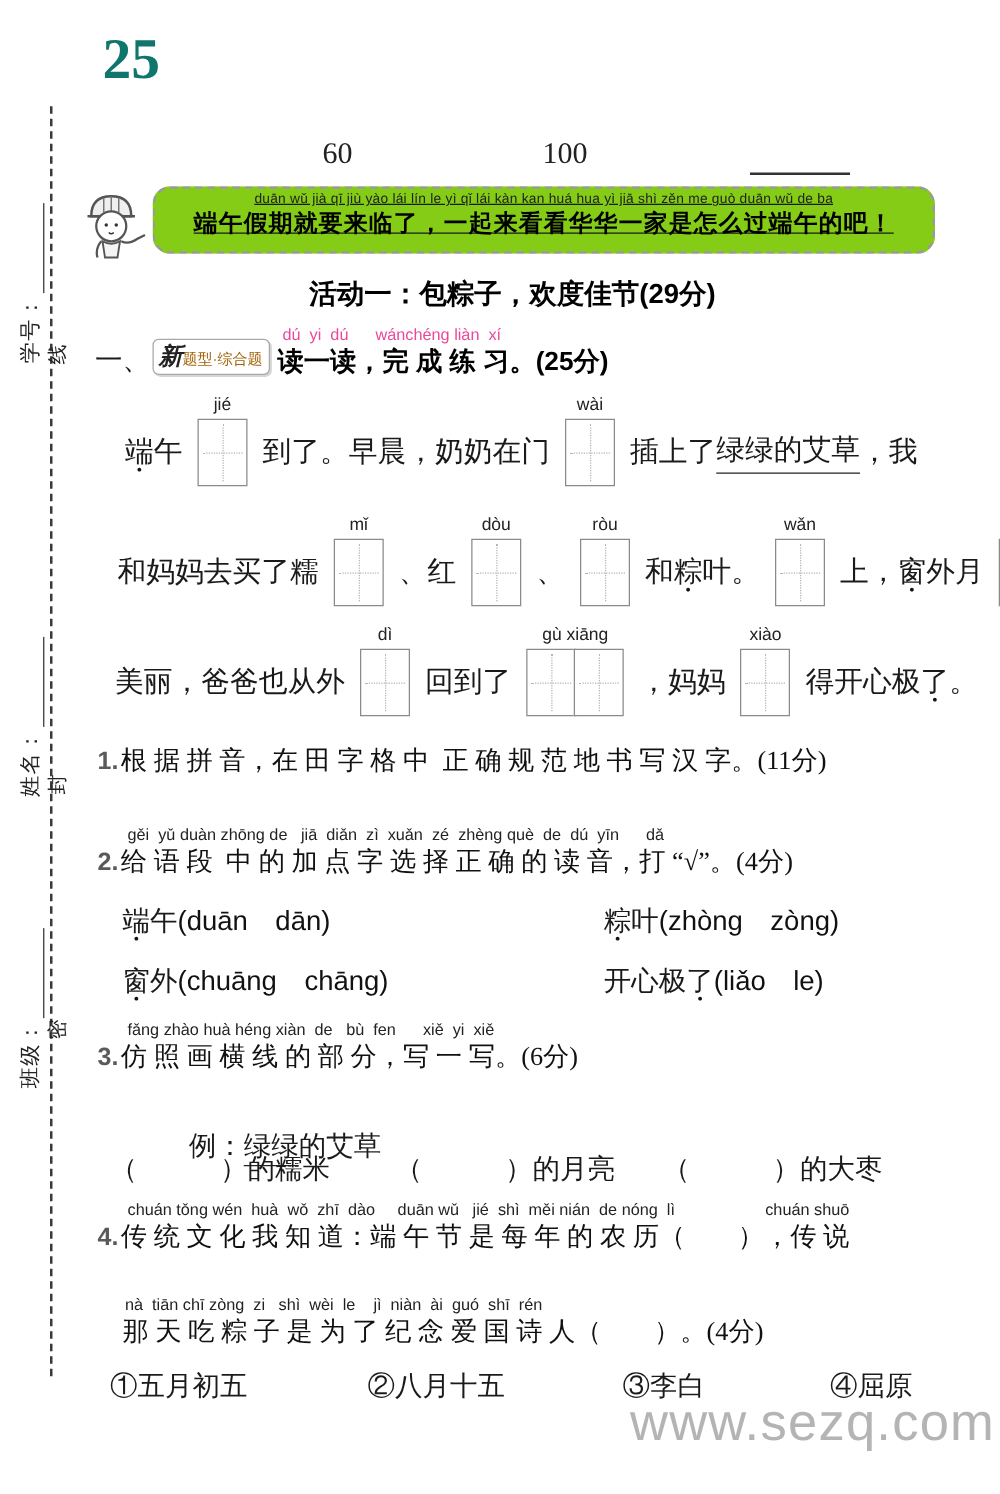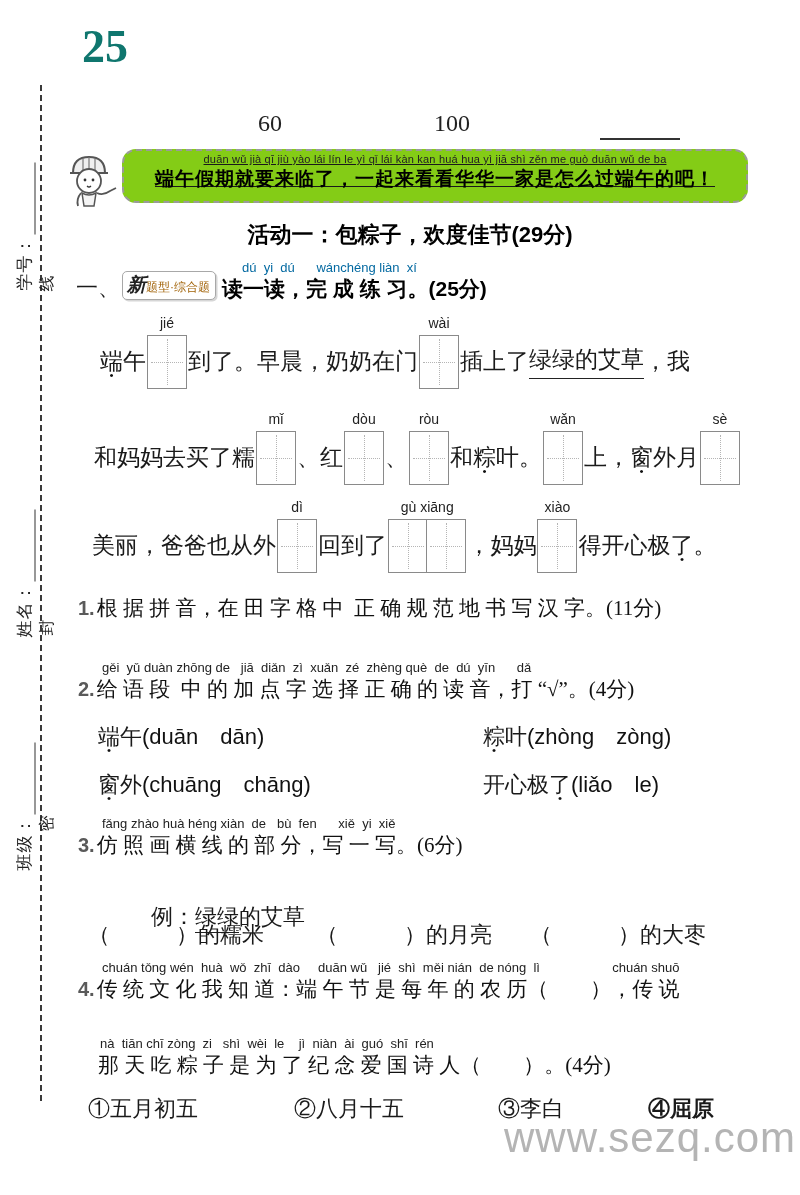--- a/index.html
+++ b/index.html
@@ -27,31 +27,31 @@
                   font-family:"Liberation Sans",sans-serif;color:#000;}
 
   
   #q-head{left:76px;top:260px;display:flex;align-items:flex-end;}
   #q-head .qone{font-size:22px;line-height:30px;}
   #badge{display:inline-block;border:1.5px solid #a8a8a8;border-radius:5px;padding:0 5px 1px 4px;
          margin:0 6px 3px 2px;background:#fff;box-shadow:1.5px 1.5px 0 #d6d6d6;white-space:nowrap;}
   #badge .b-new{font:italic bold 19px "Liberation Serif",serif;color:#222;}
   #badge .b-rest{font:12px "Liberation Sans",sans-serif;color:#a16207;}
   #q-head .stack{display:flex;flex-direction:column;}
-  #q-head .py{font:13px "Liberation Sans",sans-serif;color:#0369a1;margin-left:20px;white-space:pre;}
+  #q-head .py{font:13px "Liberation Sans",sans-serif;color:#ec4899;margin-left:4px;white-space:pre;}
   #q-head .cn{font-weight:bold;font-size:21px;font-family:"Liberation Sans",sans-serif;color:#000;white-space:pre;}
 
   
   .passage-line{position:absolute;display:flex;align-items:center;height:56px;}
   .passage-line .cn{font-size:23px;white-space:pre;line-height:30px;}
   .cn.dot{position:relative;display:inline-block;}
   .cn.dot::after{content:"•";position:absolute;left:50%;transform:translateX(-50%);bottom:-14px;
                  font-size:13px;color:#111;}
   .cn.u{border-bottom:1.6px solid #222;padding-bottom:3px;}
-  .tianu{position:relative;display:inline-flex;margin:0 1px;}
+  .tianu{position:relative;display:inline-flex;margin:0 12px;}
   .tianu .pylabel{position:absolute;top:-20px;left:0;width:100%;text-align:center;
                   font:14px "Liberation Sans",sans-serif;color:#222;white-space:nowrap;}
   .tianu .boxes{display:inline-flex;}
   .tbox{width:40px;height:54px;border:1.6px solid #8a8a8a;box-sizing:border-box;position:relative;background:#fff;}
   .tbox + .tbox{margin-left:-1.6px;}
   .tbox::before{content:"";position:absolute;left:3px;right:3px;top:50%;border-top:1.4px dotted #b5b5b5;}
   .tbox::after{content:"";position:absolute;top:3px;bottom:3px;left:50%;border-left:1.4px dotted #b5b5b5;}
 
   
   .question{position:absolute;left:78px;}
@@ -300,16 +300,16 @@
 <div class="question" id="q4-line2">
   <div class="py">nà  tiān chī zòng  zi   shì  wèi  le    jì  niàn  ài  guó  shī  rén</div>
   <div class="row">
     <span class="qtext">那 天 吃 粽 子 是 为 了 纪 念 爱 国 诗 人（　　）。(4分)</span>
   </div>
 </div>
 <div class="abs" id="q4-options">
     <span class="opt" style="left: 0px;">①五月初五</span>
     <span class="opt" style="left: 206px;">②八月十五</span>
     <span class="opt" style="left: 410px;">③李白</span>
-    <span class="opt" style="left: 560px; font-weight: bold;">④屈原</span>
+    <span class="opt" style="left: 576px;">④屈原</span>
   </div>
 
 <div class="abs" id="watermark">www.sezq.com</div>
 
 </body></html>

